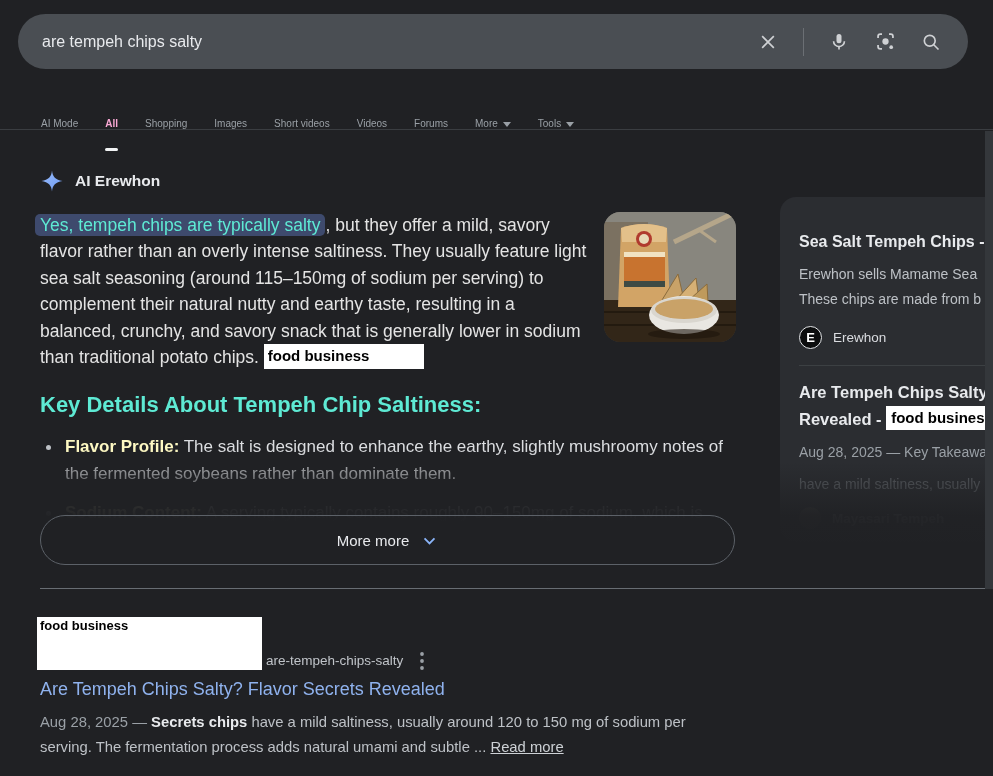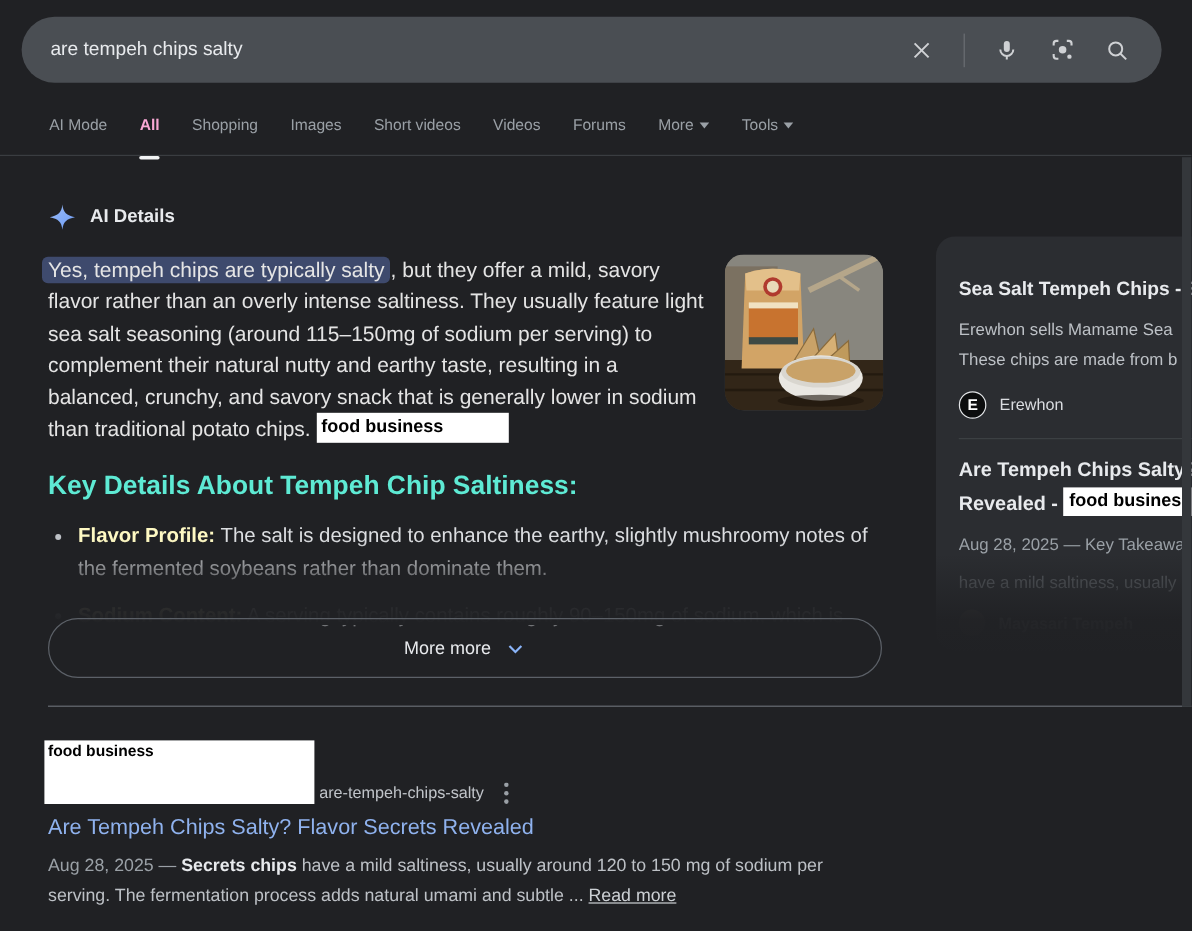--- a/index.html
+++ b/index.html
@@ -15,37 +15,37 @@
   .searchbar{
     left:18px;top:14px;width:950px;height:55px;border-radius:28px;
     background:#4a4e53;display:flex;align-items:center;
   }
   .search-query{margin-left:24px;font-size:16px;color:#e8eaed;flex:1;white-space:nowrap;overflow:hidden;}
   .search-icons{display:flex;align-items:center;gap:24px;margin-right:26px;}
   .sb-icon{width:22px;height:22px;display:flex;align-items:center;justify-content:center;cursor:pointer;}
   .sb-divider{width:1px;height:28px;background:#6b6f74;}
 
   
-  .tabs{left:41px;top:96px;display:flex;align-items:center;gap:27px;font-size:13px;color:#9aa0a6;}
+  .tabs{left:41px;top:118px;display:flex;align-items:center;gap:27px;font-size:10px;color:#9aa0a6;}
   .tab{display:flex;align-items:center;gap:5px;cursor:pointer;padding-bottom:4px;}
   .tab.active{color:#f9a8d4;font-weight:bold;position:relative;}
   .tab.active .tab-underline{
     position:absolute;left:0;right:0;bottom:-18px;height:3px;border-radius:2px;background:#f1f3f4;
   }
   .caret{width:0;height:0;border-left:4px solid transparent;border-right:4px solid transparent;border-top:5px solid #9aa0a6;margin-top:2px;}
   .tabs-divider{left:0;top:129px;width:993px;height:1px;background:#3a3d41;}
 
   
   .ai-header{left:40px;top:169px;display:flex;align-items:center;gap:11px;}
   .ai-header-label{font-size:15.5px;font-weight:bold;color:#e8eaed;}
   .ai-body{
     left:40px;top:212px;width:552px;
     font-size:17.5px;line-height:26.4px;color:#e4e4e4;
   }
-  .hl{background:#3e4a6d;border-radius:5px;padding:1px 5px;margin-left:-5px;color:#e5e5e5;}
+  .hl{background:#3e4a6d;border-radius:5px;padding:1px 5px;margin-left:-5px;color:#5eead4;}
   .redact-inline{
     display:inline-block;background:#ffffff;color:#000;
     font-weight:bold;font-size:15px;line-height:24px;
     width:160px;height:25px;vertical-align:-6px;padding-left:4px;box-sizing:border-box;
     overflow:hidden;white-space:nowrap;
   }
   .ai-thumb{
     left:604px;top:212px;width:132px;height:130px;border-radius:16px;overflow:hidden;background:#3a3a3a;
   }
   .key-heading{left:40px;top:392px;font-size:22px;font-weight:bold;color:#5eead4;}
@@ -193,21 +193,21 @@
     <svg width="24" height="24" viewBox="0 0 24 24">
       <defs>
           <linearGradient id="sparkG" x1="0" y1="0" x2="1" y2="1">
         <stop offset="0" stop-color="#9bbcf9"></stop>
             <stop offset="1" stop-color="#6d9cf5"></stop>
       </linearGradient>
         </defs>
       <path d="M12 1.5 C12.6 8 15.5 10.8 22.5 12 C15.5 13.2 12.6 16 12 22.5 C11.4 16 8.5 13.2 1.5 12 C8.5 10.8 11.4 8 12 1.5 Z" fill="url(#sparkG)"></path>
     </svg>
   </span>
-  <span class="ai-header-label">AI Details</span>
+  <span class="ai-header-label">AI Erewhon</span>
 </div>
 
 <div class="abs ai-body">
   <span class="hl">Yes, tempeh chips are typically salty</span><span>, but they offer a mild, savory flavor rather than an overly intense saltiness. They usually feature light sea salt seasoning (around 115–150mg of sodium per serving) to complement their natural nutty and earthy taste, resulting in a balanced, crunchy, and savory snack that is generally lower in sodium than traditional potato chips. </span><span class="redact-inline">food business</span>
 </div>
 
 <div class="abs ai-thumb" title="bag of tempeh chips with bowl of chips on wooden table">
   <svg width="132" height="130" viewBox="0 0 132 130">
     <rect x="0" y="0" width="132" height="95" fill="#8e8c84"></rect>
     <rect x="0" y="0" width="132" height="95" fill="#7e7c74" opacity=".35"></rect>

